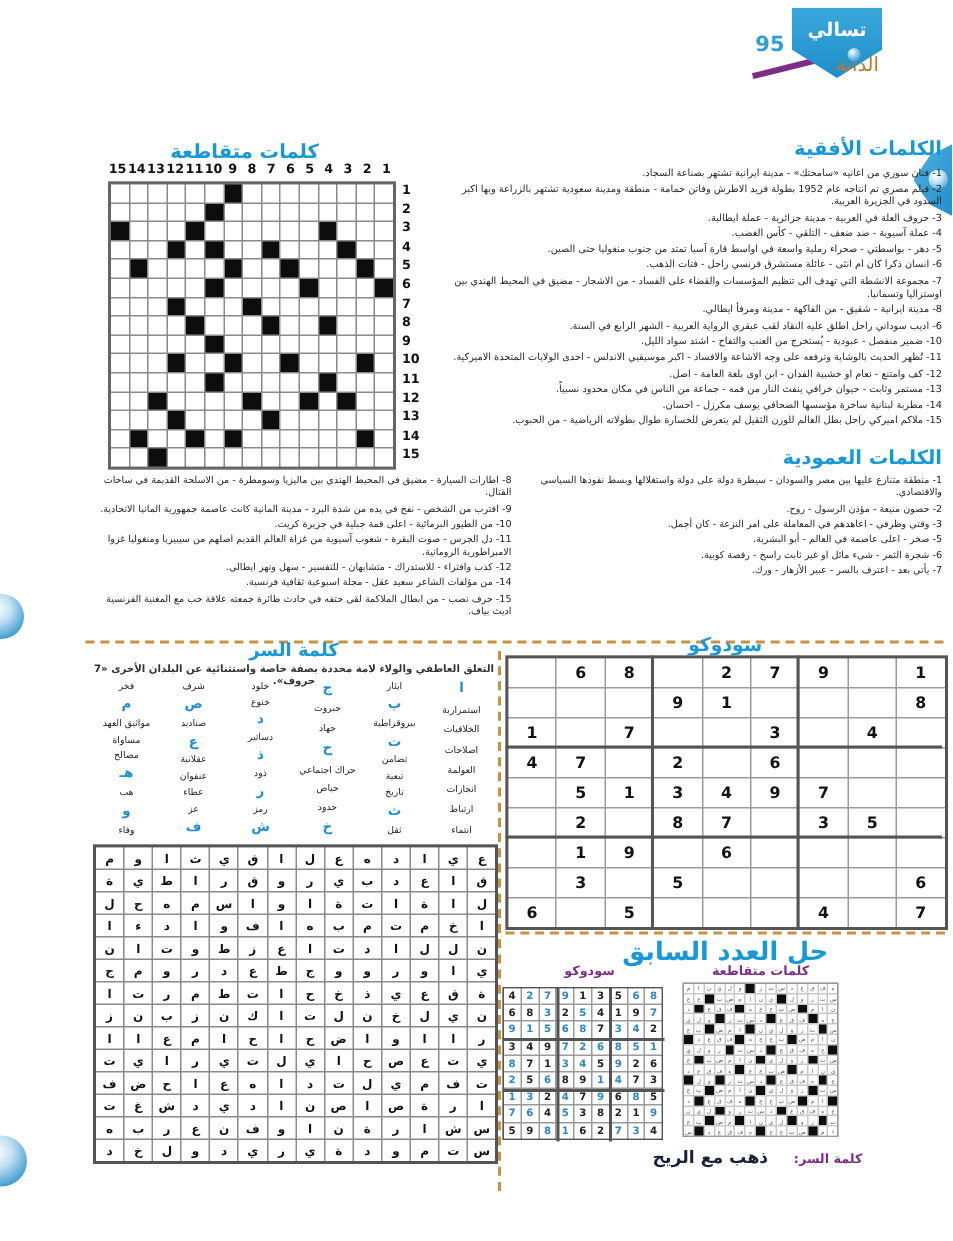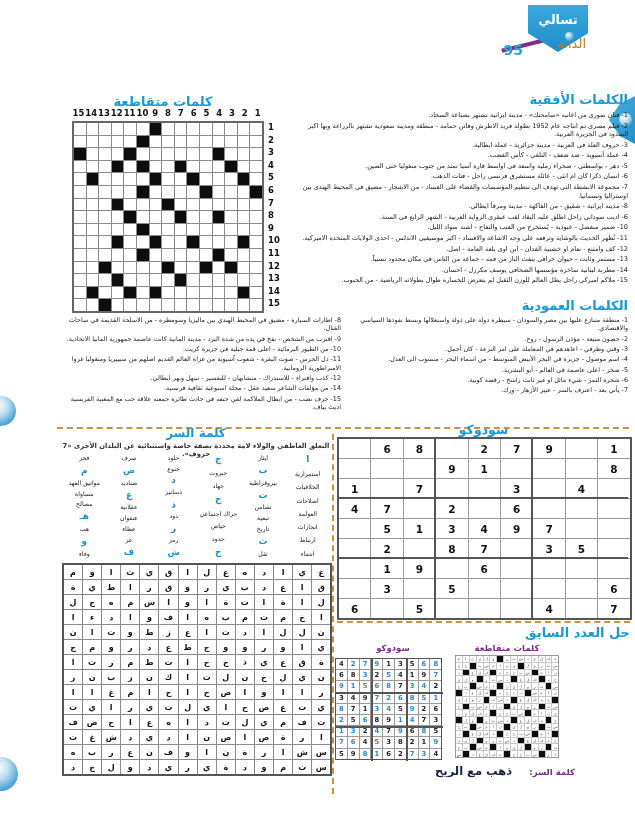--- a/index.html
+++ b/index.html
@@ -9,21 +9,21 @@
   
   #badge{position:absolute;top:5px;right:47px;width:60px;height:47px;z-index:2;
          background:linear-gradient(180deg,#3aa8dc,#1f8ec9);
          clip-path:polygon(0 0,100% 0,100% 60%,50% 100%,0 60%);}
   #badge span{display:block;text-align:center;color:#fff;font-size:12.5px;font-weight:bold;margin-top:7px;}
   #badge-strip{position:absolute;top:43px;right:86px;width:48px;height:3.5px;background:#7d2c87;
                transform:rotate(-14deg);z-index:1;}
   #logo{position:absolute;top:36px;right:49px;color:#c0762a;font-weight:normal;font-size:13px;z-index:3;}
   #logo-ball{position:absolute;top:-4px;left:8px;width:9px;height:9px;border-radius:50%;
              background:radial-gradient(circle at 35% 30%,#fff,#7fc4e8 45%,#1f77b4);}
-  #issue{position:absolute;top:42px;right:112px;color:#2d9fd6;font-weight:bold;font-size:14px;z-index:3;}
+  #issue{position:absolute;top:22px;right:112px;color:#2d9fd6;font-weight:bold;font-size:14px;z-index:3;}
   
   #edge-arrow{position:absolute;top:96px;right:0;width:26px;height:48px;
               background:linear-gradient(120deg,#51b1e0,#1f8ec9);
               clip-path:polygon(100% 0,100% 100%,42% 84%,0 50%,42% 16%);}
   #edge-arrow i{position:absolute;top:17px;right:3px;width:13px;height:13px;border-radius:50%;
                 background:radial-gradient(circle at 38% 32%,#fff,#bfe2f4 40%,#2d86c4);}
   .edge-ball{position:absolute;border-radius:50%;
              background:radial-gradient(circle at 40% 32%,#fff 0%,#bfe0f2 35%,#3d9ad1 78%,#1f7ab0 100%);}
   #ball-left1{left:-14px;top:396px;width:30px;height:30px;}
   #ball-left2{left:-16px;top:757px;width:34px;height:34px;}
@@ -66,21 +66,21 @@
   #ws-words{position:absolute;top:455px;left:62px;width:268px;height:102px;display:flex;}
   .ws-col{flex:1;display:flex;flex-direction:column;justify-content:space-between;
           align-items:center;text-align:center;}
   .ws-letter{color:#1f8fd2;font-weight:bold;font-size:9px;line-height:1;}
   .ws-word{font-size:6.2px;color:#222;line-height:1;}
   #ws-grid{position:absolute;top:563px;left:62px;display:grid;grid-template-columns:repeat(14,18.1px);
            grid-auto-rows:14px;gap:1px;background:#8a8a8a;border:2px solid #555;direction:ltr;}
   .ws-cell{background:#fff;display:flex;align-items:center;justify-content:center;
            font-size:8px;font-weight:bold;color:#111;}
   
-  #sol-title{position:absolute;top:625px;left:337px;width:293px;font-size:13px;}
+  #sol-title{position:absolute;top:625px;left:337px;width:293px;text-align:center;font-size:17px;}
   .sol-label{position:absolute;top:643px;text-align:center;color:#7d2c87;font-weight:bold;font-size:8.5px;}
   #sol-cw-label{left:452px;width:110px;}
   #sol-sd-label{left:337px;width:112px;}
   #sol-sd{position:absolute;top:658px;left:335px;display:grid;grid-template-columns:repeat(9,10.8px);
           grid-auto-rows:10.2px;gap:1px;background:#9a9a9a;border:1.5px solid #555;direction:ltr;}
   .ssd-cell{background:#fff;font-size:6.8px;font-weight:bold;color:#222;
             display:flex;align-items:center;justify-content:center;}
   .ssd-cell.blue{color:#2d86c8;}
   .ssd-v{position:absolute;width:1.5px;height:103px;background:#555;top:658px;}
   .ssd-h{position:absolute;height:1.5px;width:108px;background:#555;left:335px;}
@@ -396,21 +396,20 @@
       <div class="clue">14- مطربة لبنانية ساخرة مؤسسها الصحافي يوسف مكرزل - احسان.</div>
       <div class="clue">15- ملاكم اميركي راحل بطل العالم للوزن الثقيل لم يتعرض للخسارة طوال بطولاته الرياضية - من الحبوب.</div>
     </div>
 
   <div id="down-title" class="h-blue">الكلمات العمودية</div>
   <div id="down-wrap">
     <div id="down-right">
         <div class="clue">1- منطقة متنازع عليها بين مصر والسودان - سيطرة دولة على دولة واستغلالها وبسط نفوذها السياسي والاقتصادي.</div>
         <div class="clue">2- حصون منيعة - مؤذن الرسول - روح.</div>
         <div class="clue">3- وقتي وظرفي - اعاهدهم في المعاملة على امر النزعة - كان أجمل.</div>
-        <div class="clue">4- اسم موصول - جزيرة في البحر الأبيض المتوسط - من اسماء البحر - منسوب الى العدل.</div>
         <div class="clue">5- صخر - اعلى عاصمة في العالم - أبو البشرية.</div>
         <div class="clue">6- شجرة الثمر - شيء مائل او غير ثابت راسخ - رقصة كوبية.</div>
         <div class="clue">7- يأتي بعد - اعترف بالسر - عبير الأزهار - ورك.</div>
       </div>
     <div id="down-left">
         <div class="clue">8- اطارات السيارة - مضيق في المحيط الهندي بين ماليزيا وسومطرة - من الاسلحة القديمة في ساحات القتال.</div>
         <div class="clue">9- اقترب من الشخص - نفخ في يده من شدة البرد - مدينة المانية كانت عاصمة جمهورية المانيا الاتحادية.</div>
         <div class="clue">10- من الطيور البرمائية - اعلى قمة جبلية في جزيرة كريت.</div>
         <div class="clue">11- دل الجرس - صوت البقرة - شعوب آسيوية من غزاة العالم القديم اصلهم من سيبيريا ومنغوليا غزوا الامبراطورية الرومانية.</div>
         <div class="clue">12- كذب وافتراء - للاستدراك - متشابهان - للتفسير - سهل ونهر ايطالي.</div>

